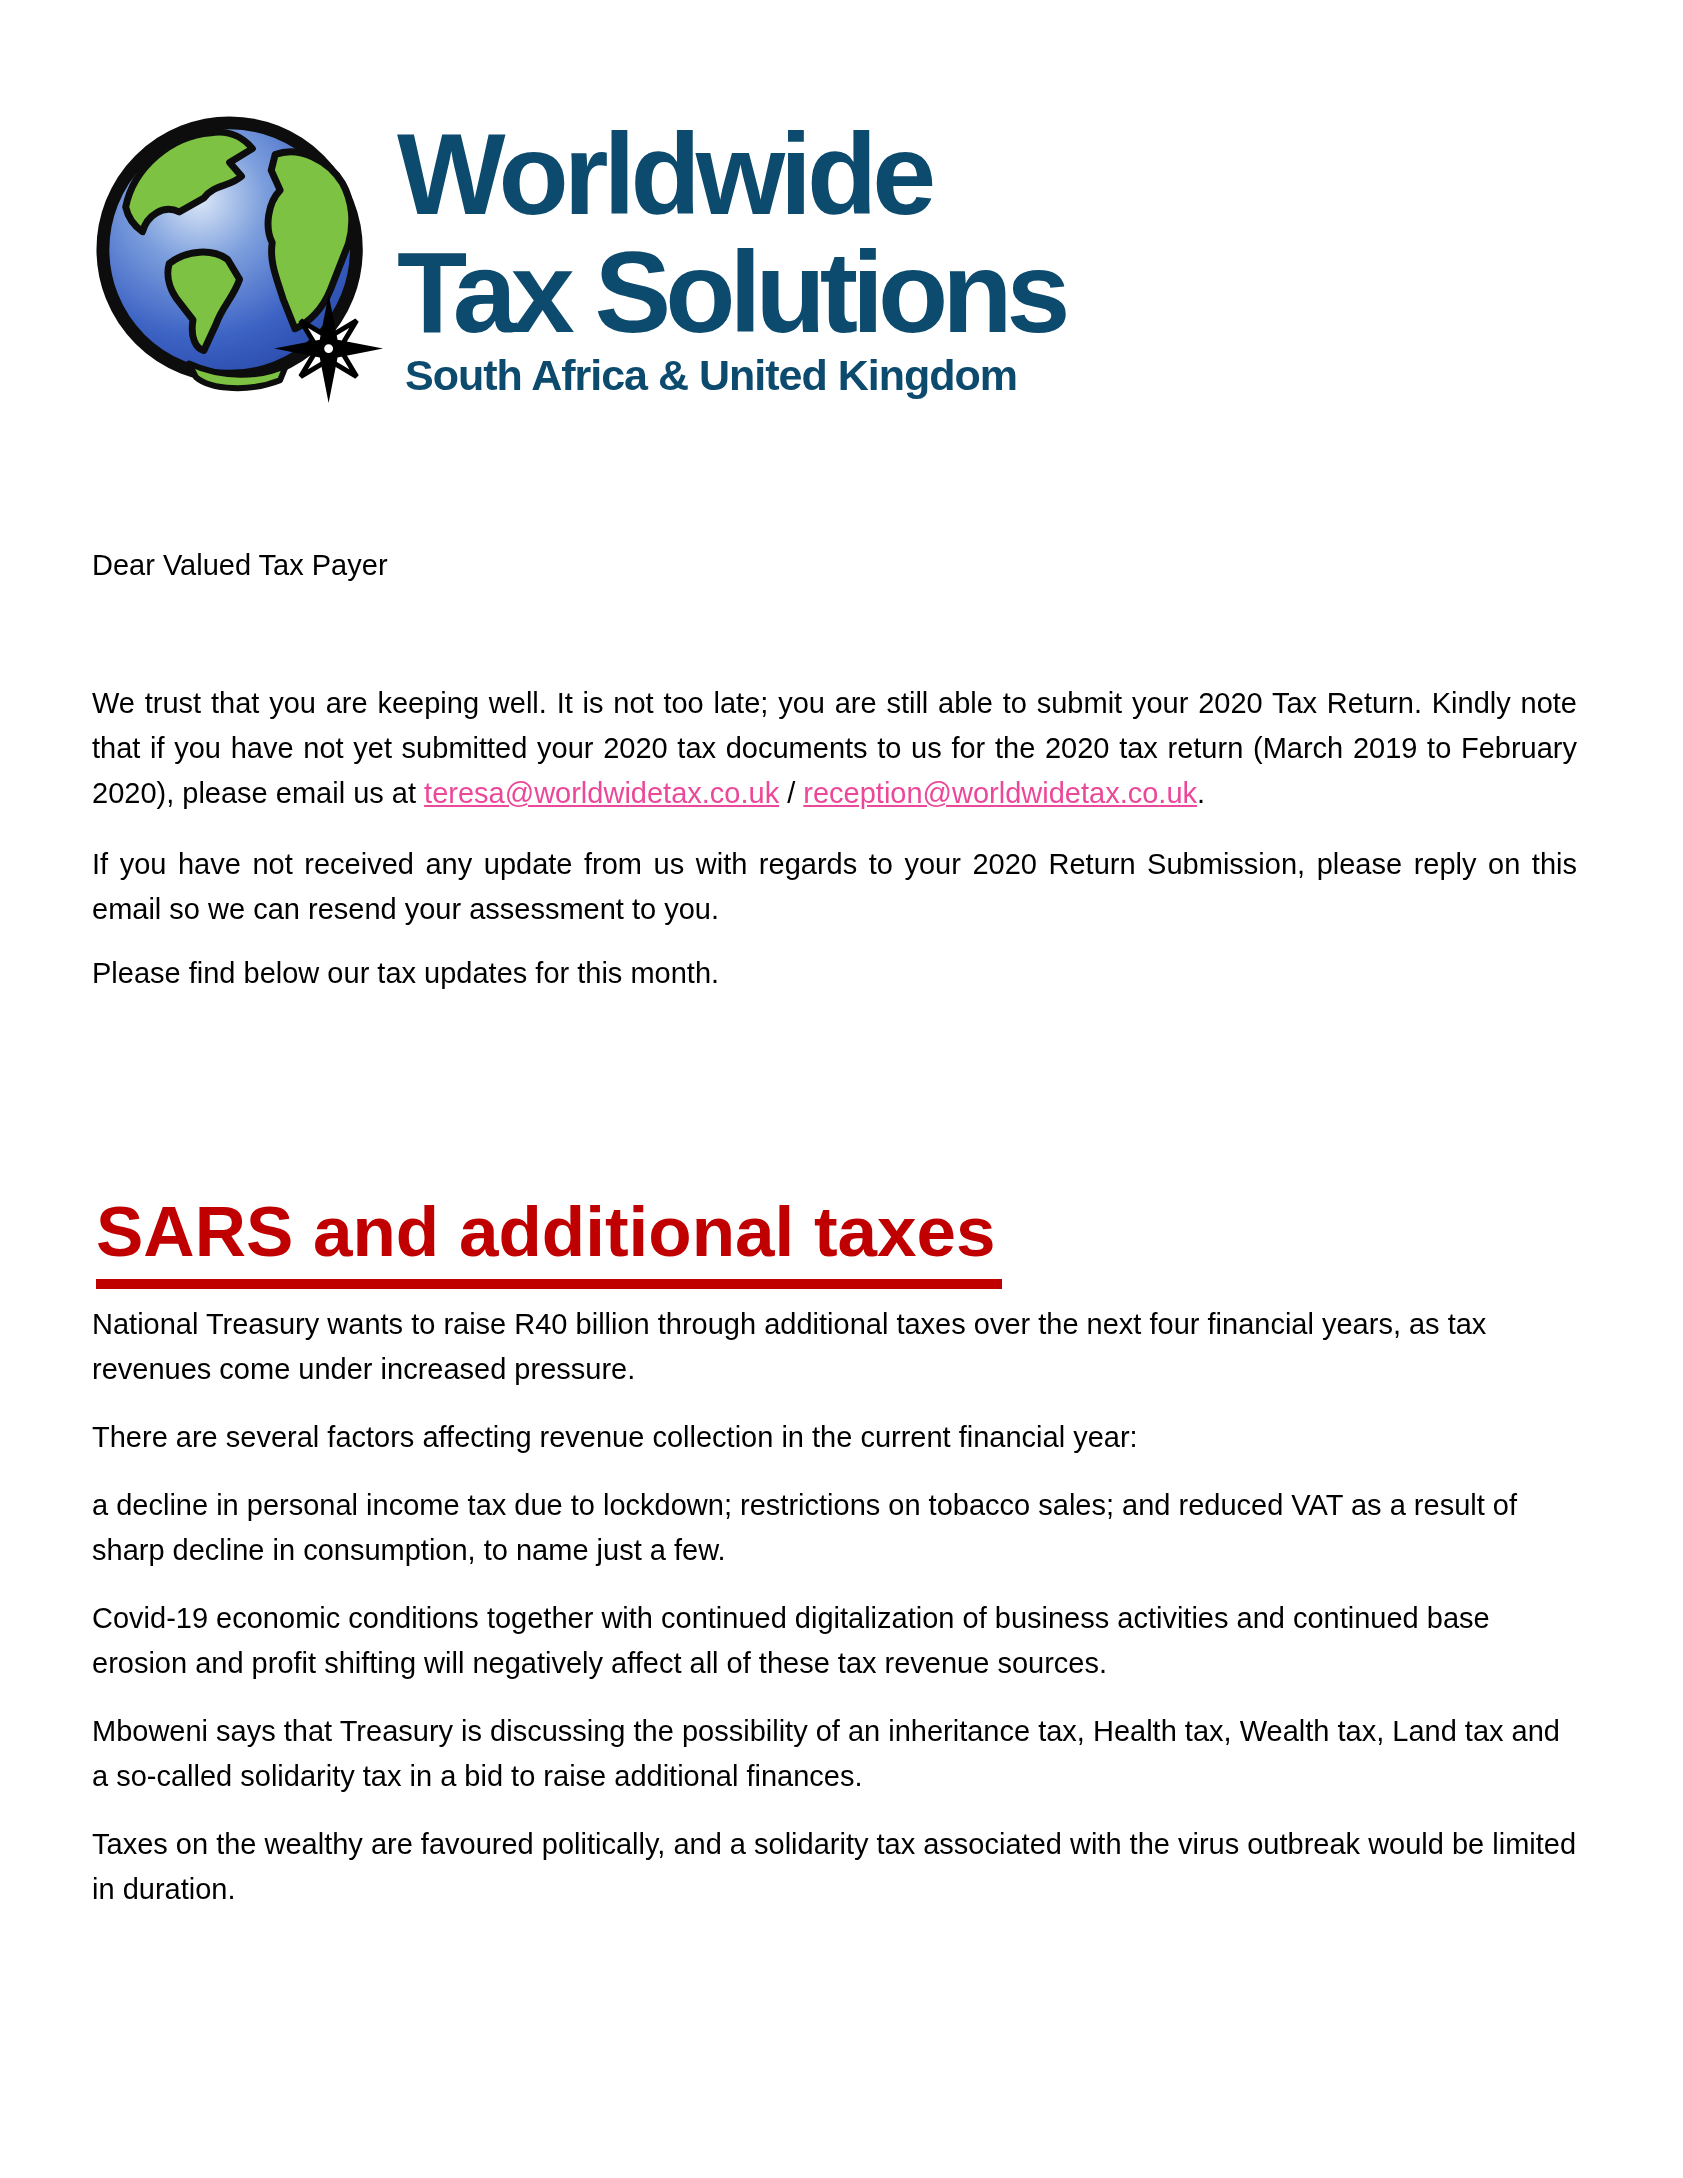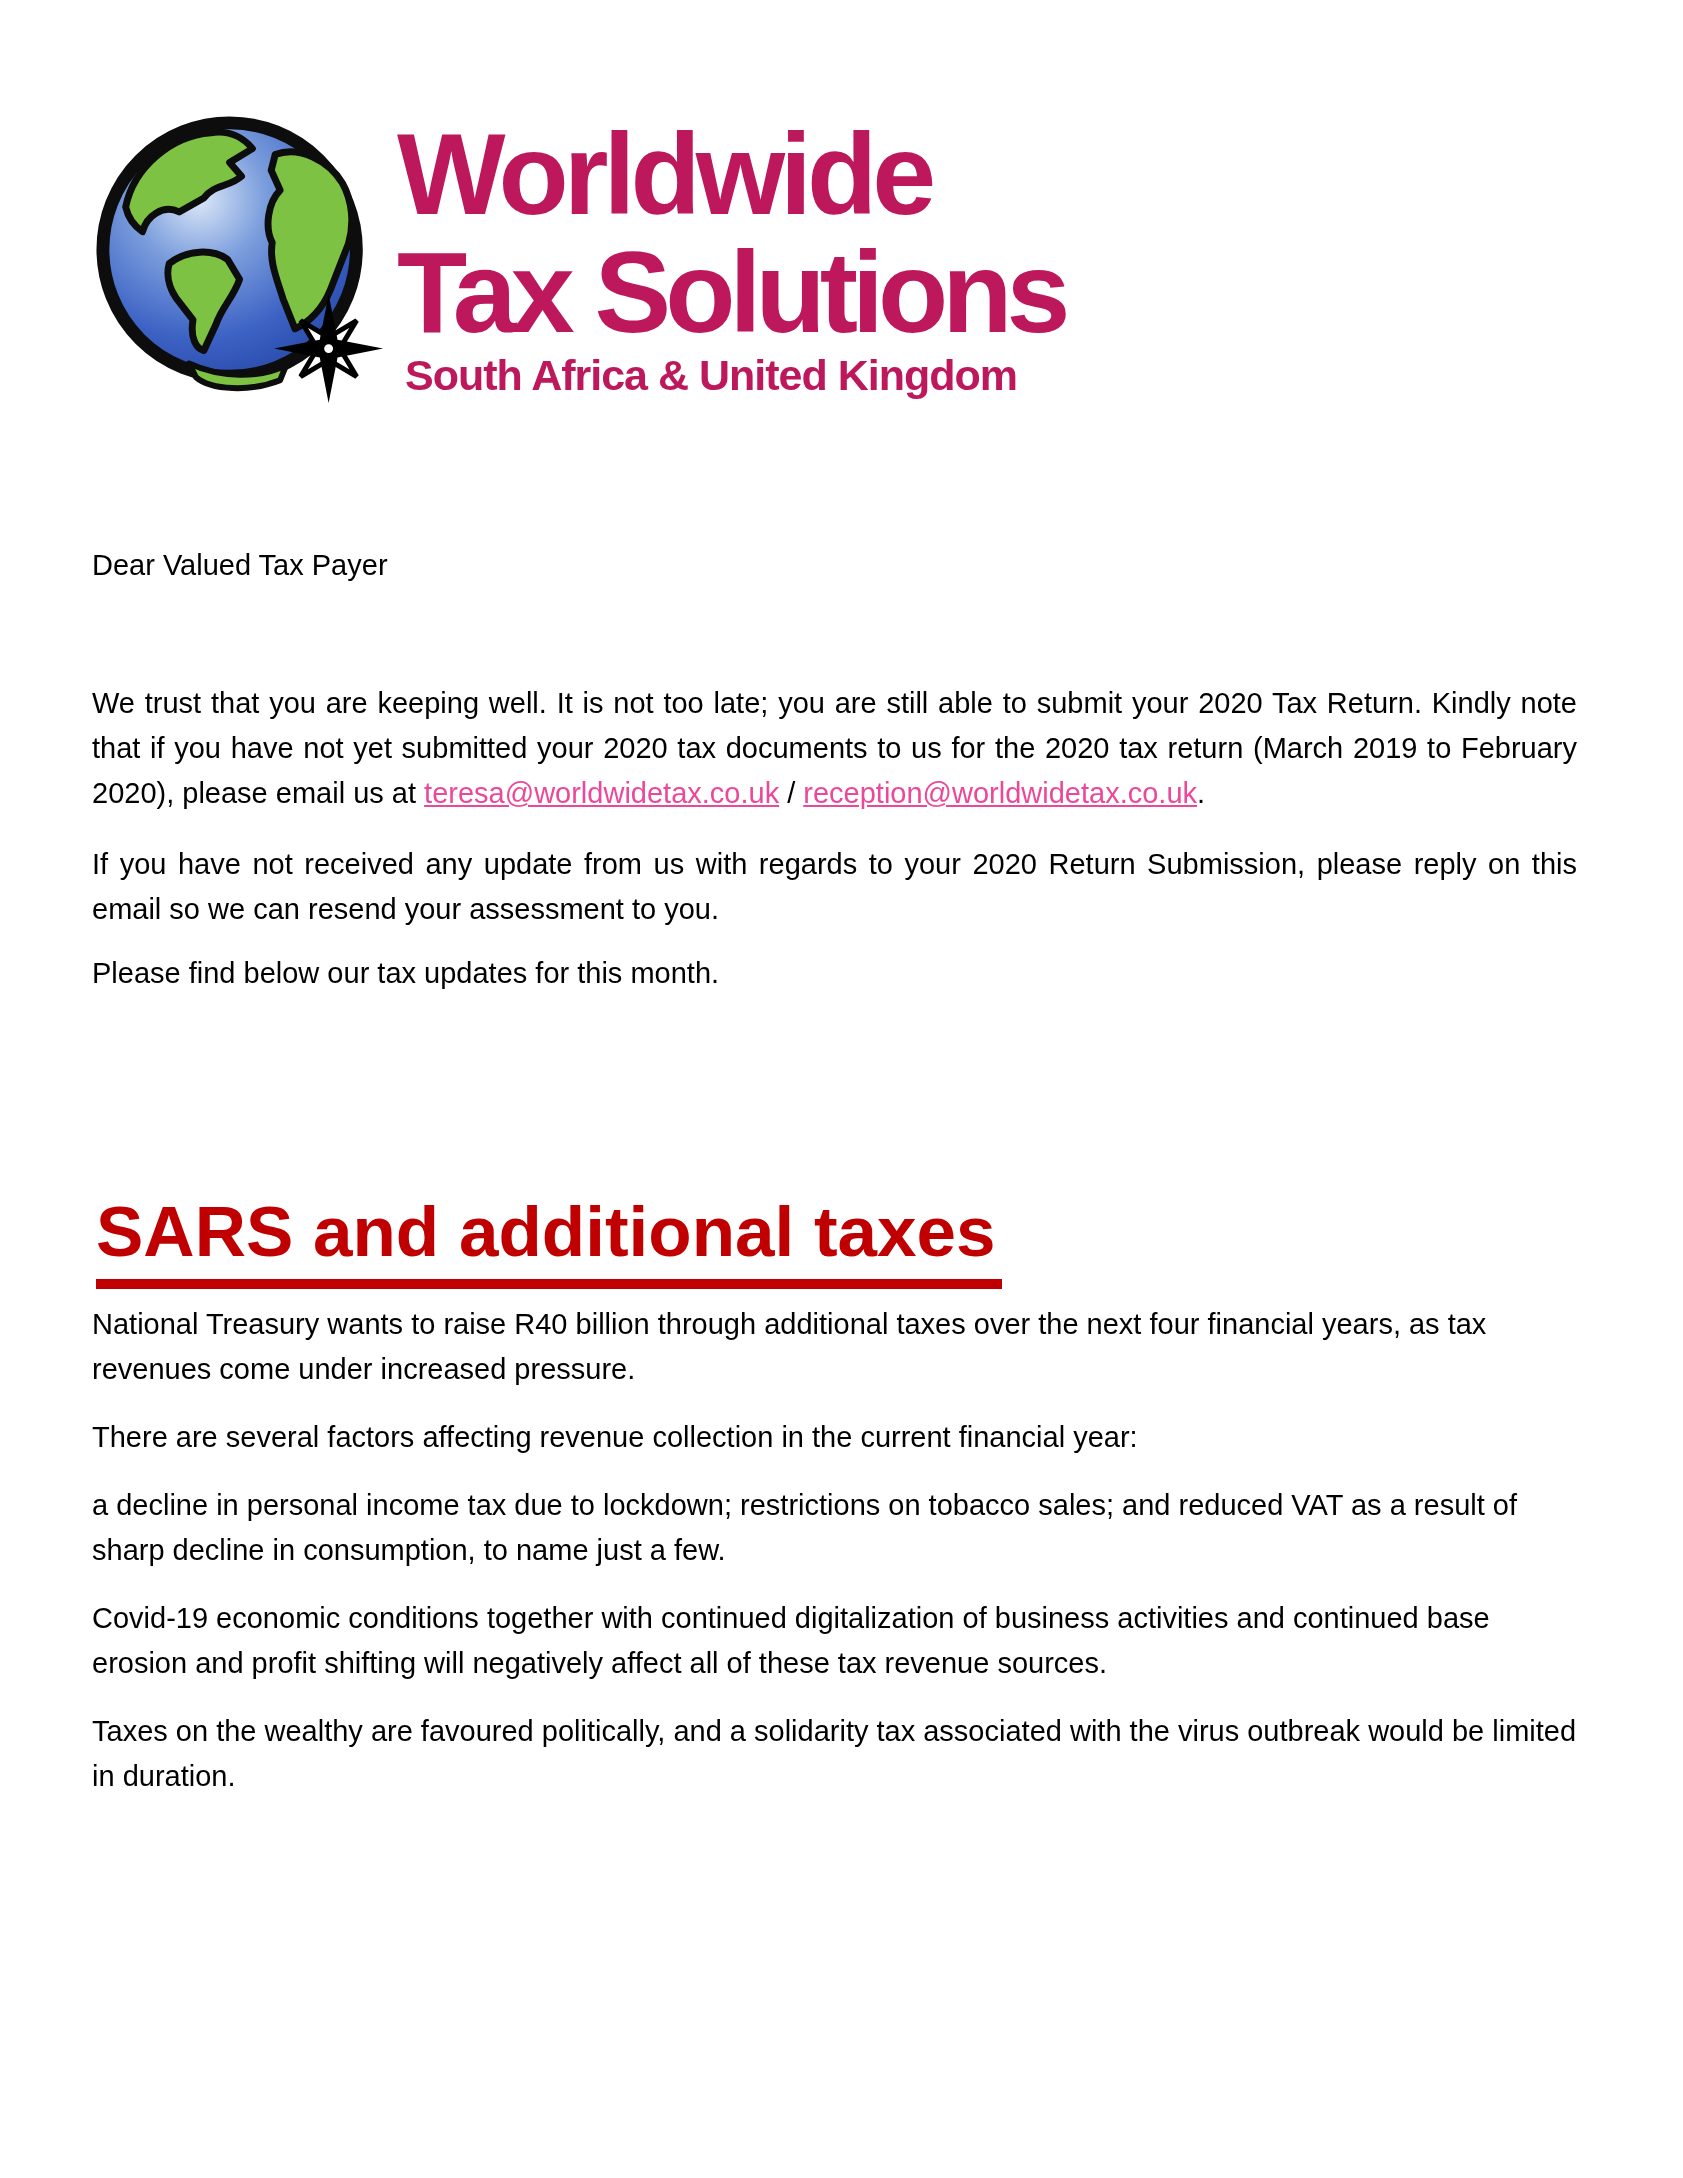--- a/index.html
+++ b/index.html
@@ -8,21 +8,21 @@
     width:1683px; height:2178px;
     background:#ffffff;
     font-family:"Liberation Sans", sans-serif;
     color:#000000;
     overflow:hidden;
   }
 
   
   .logo { position:absolute; left:94px; top:104px; display:flex; align-items:flex-start; }
   .globe-wrap { width:297px; height:307px; flex:0 0 auto; }
-  .logo-text { margin-left:6px; padding-top:10px; color:#be185d; }
+  .logo-text { margin-left:6px; padding-top:10px; color:#0c4a6e; }
   .logo-line1 {
     font-size:115px; font-weight:bold; line-height:121px;
     letter-spacing:-5px; white-space:nowrap;
   }
   .logo-line2 {
     font-size:115px; font-weight:bold; line-height:115px;
     letter-spacing:-6px; white-space:nowrap;
   }
   .logo-tagline {
     font-size:43px; font-weight:bold; line-height:51px;
@@ -125,17 +125,18 @@
     <p>Please find below our tax updates for this month.</p>
   </div>
 
   <h1 class="section-heading"><span class="underlined">SARS and additional taxes</span></h1>
 
   <div class="section-body">
     <p>National Treasury wants to raise R40 billion through additional taxes over the next four financial years, as tax revenues come under increased pressure.</p>
     <p>There are several factors affecting revenue collection in the current financial year:</p>
     <p>a decline in personal income tax due to lockdown; restrictions on tobacco sales; and reduced VAT as a result of sharp decline in consumption, to name just a few.</p>
     <p>Covid-19 economic conditions together with continued digitalization of business activities and continued base erosion and profit shifting will negatively affect all of these tax revenue sources.</p>
+    <p>Mboweni says that Treasury is discussing the possibility of an inheritance tax, Health tax, Wealth tax, Land tax and a so-called solidarity tax in a bid to raise additional finances.</p>
     <p>Taxes on the wealthy are favoured politically, and a solidarity tax associated with the virus outbreak would be limited in duration.</p>
   </div>
 
 </div>
 
 
 </body></html>

